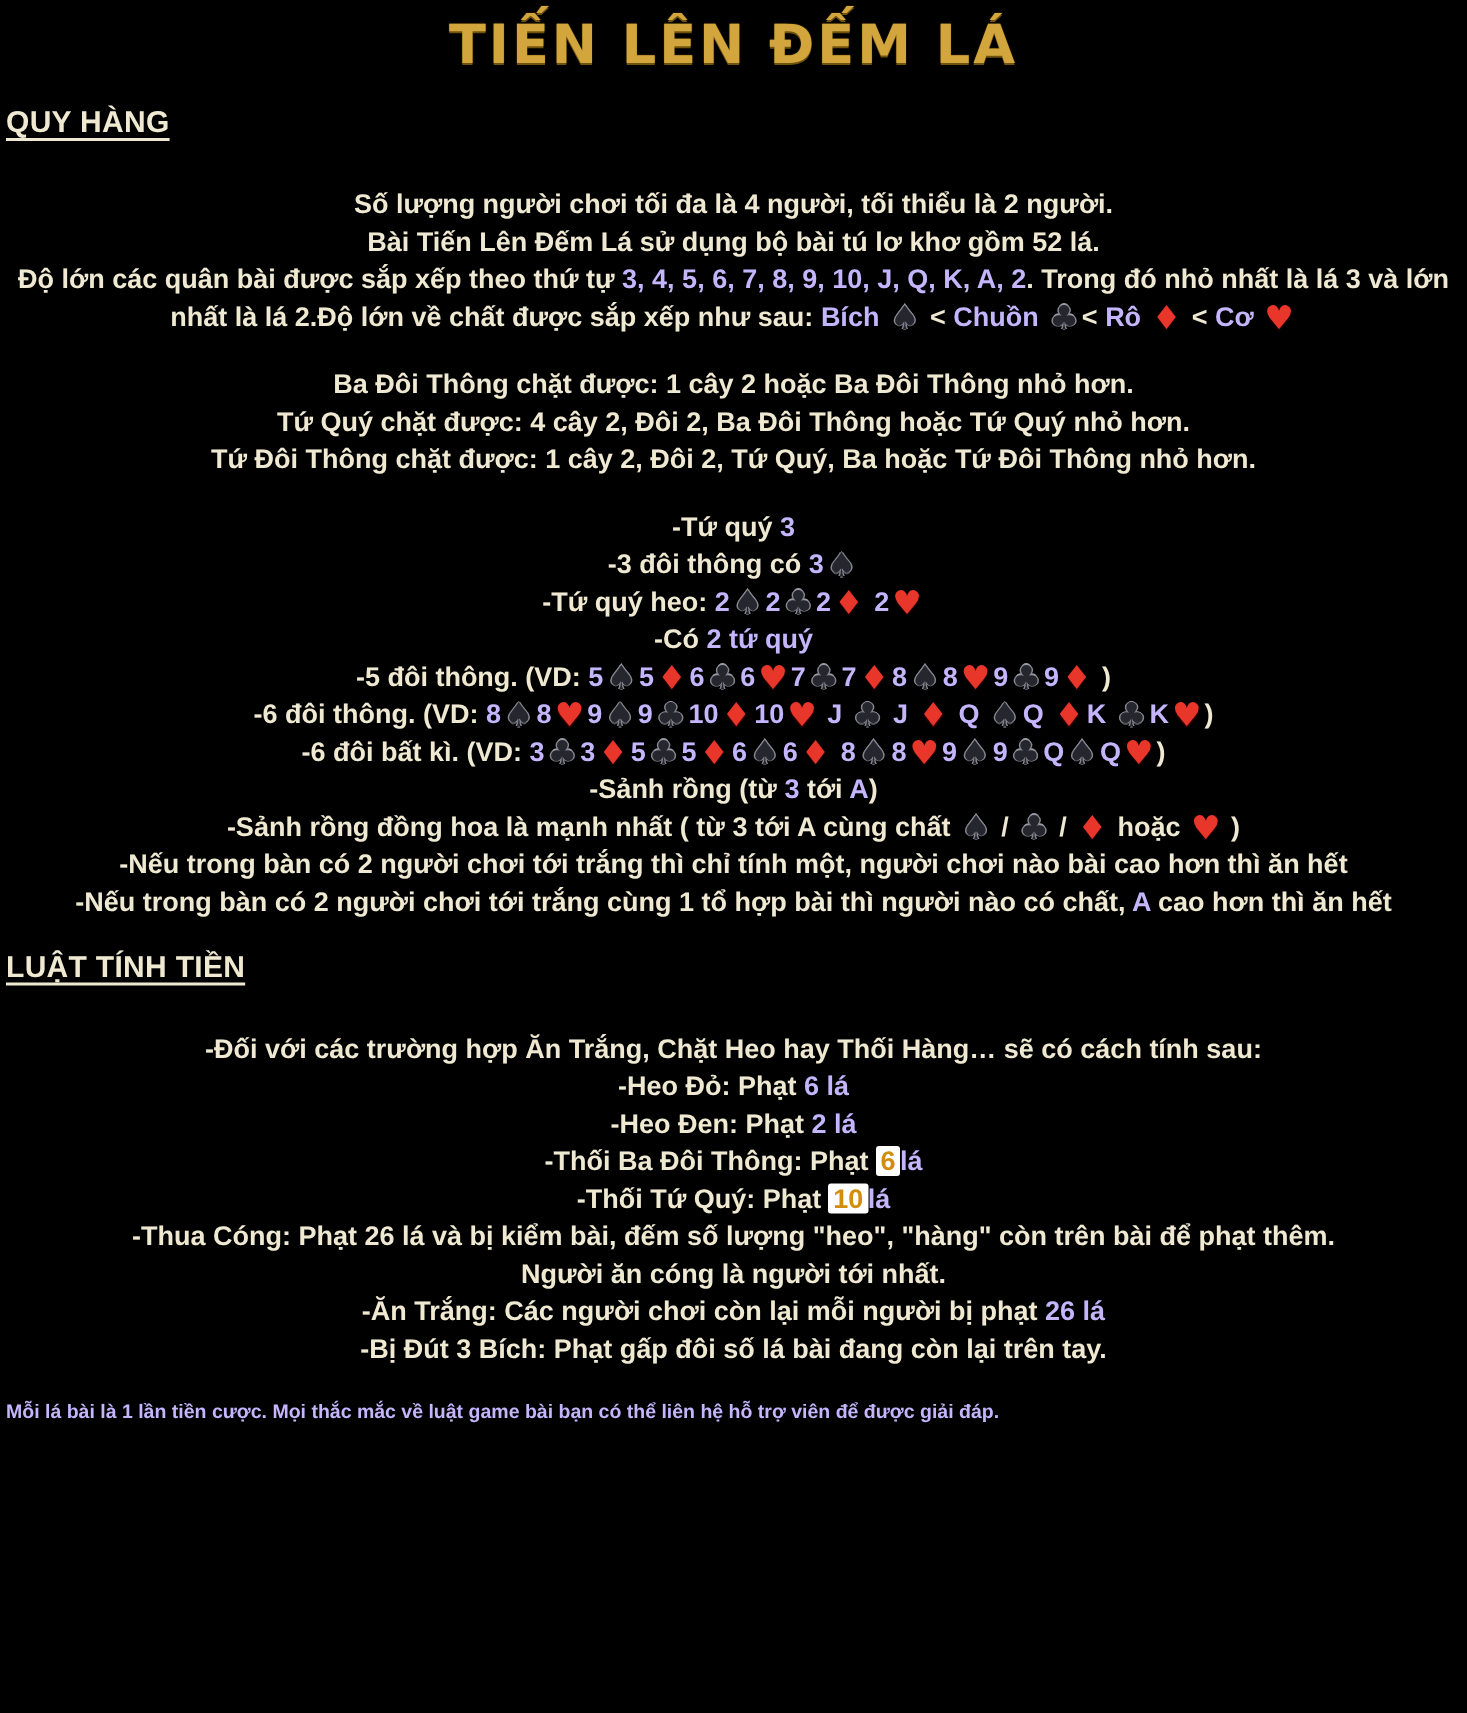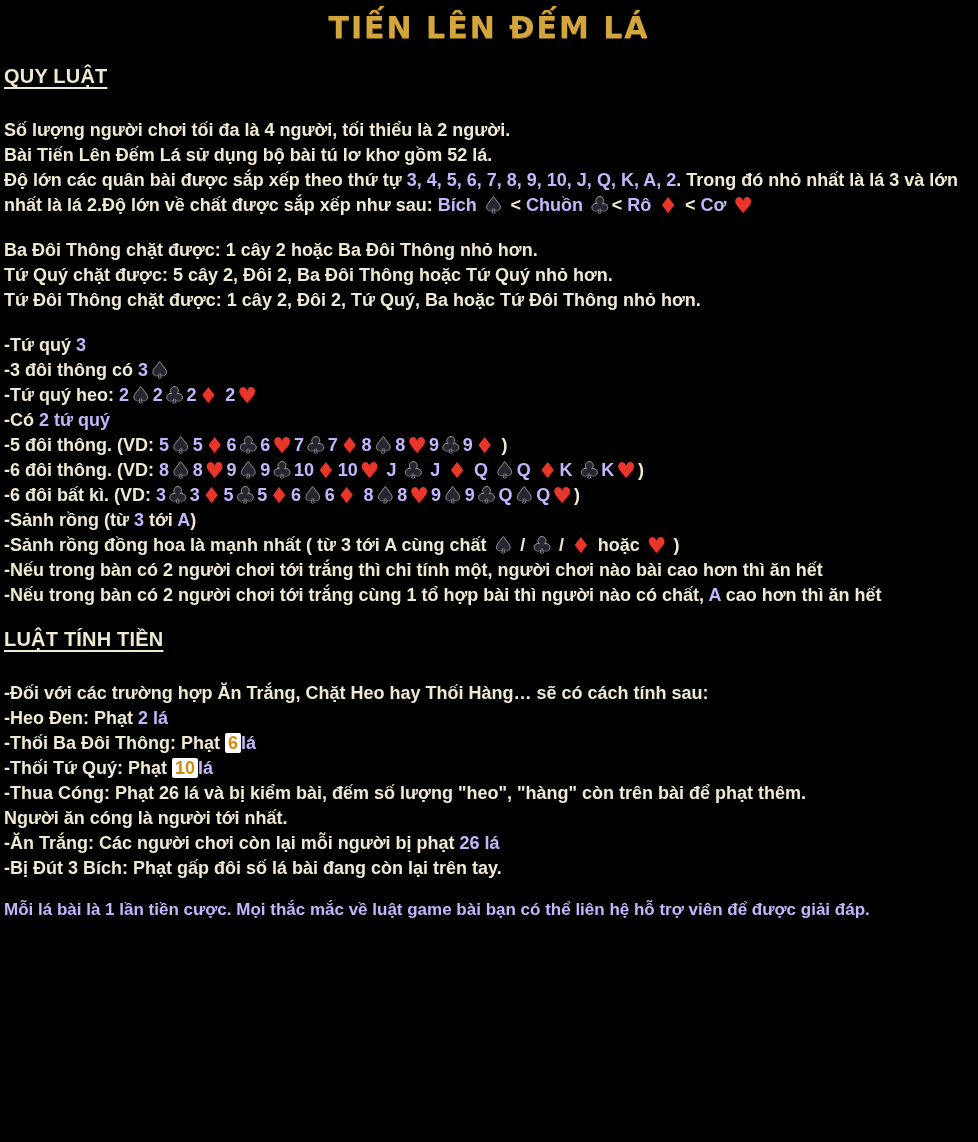--- a/index.html
+++ b/index.html
@@ -6,85 +6,86 @@
   body{
     width:978px;height:1142px;box-sizing:border-box;
     background:#000000;overflow:hidden;
     padding:8px 4px 6px 4px;
     font-family:"Liberation Sans","DejaVu Sans",sans-serif;
     font-weight:700;font-size:18px;
   }
   .title{
     margin:2px 0 0 0;text-align:center;
     font-family:"DejaVu Sans","Liberation Sans",sans-serif;
-    font-size:30px;letter-spacing:2px;font-weight:700;
+    font-size:36px;letter-spacing:2px;font-weight:700;
     color:#d2a63c;
     text-shadow:0 1px 0 #6e520e,0 2px 3px rgba(0,0,0,.85),0 0 1px #8f6c16;
   }
   .section{margin-top:20px;}
   .heading{
     font-size:20px;color:#f0e9d2;font-weight:700;margin:0 0 30px 0;
     text-decoration:underline;text-underline-offset:4px;text-decoration-thickness:2px;
     letter-spacing:.2px;
   }
-  .line{margin:0;line-height:25px;white-space:normal;color:#f0e9d2;}
+  .line{margin:0;line-height:25px;white-space:normal;color:#f0e9d2;text-align:center;}
   .seg{display:inline;}
   .seg.n{color:#f0e9d2;}
   .seg.y{color:#c4b5fd;}
   .seg.hl{background:#ffffff;color:#d28d0c;padding:0 3px;border-radius:2px;}
   .suit{
     font-family:"DejaVu Sans",sans-serif;
     font-size:22px;line-height:1;display:inline-block;
     vertical-align:-2px;margin:0 2px;
   }
   .suit.spade,.suit.club{
     color:#26262e;
     text-shadow:-1px 0 0 #84848e,1px 0 0 #84848e,0 -1px 0 #9a9aa4,0 1px 0 #50505a;
   }
   .suit.diamond,.suit.heart{
     color:#e8362b;
     text-shadow:0 1px 1px rgba(110,0,0,.65);
   }
   .footer-line{
-    margin:16px 0 0 0;line-height:25px;color:#ffc224;font-size:17px;
+    margin:16px 0 0 0;line-height:25px;color:#ffc224;font-size:13px;
   }
 </style>
 </head>
 <body>
 
 <h1 class="title">TIẾN LÊN ĐẾM LÁ</h1>
 
 <main class="content">
     <section class="section">
-      <h2 class="heading">QUY LUẬT</h2>
+      <h2 class="heading">QUY HÀNG</h2>
       <p class="line"><span class="seg n">Số lượng người chơi tối đa là 4 người, tối thiểu là 2 người.</span></p>
       <p class="line"><span class="seg n">Bài Tiến Lên Đếm Lá sử dụng bộ bài tú lơ khơ gồm 52 lá.</span></p>
       <p class="line"><span class="seg n">Độ lớn các quân bài được sắp xếp theo thứ tự </span><span class="seg y">3, 4, 5, 6, 7, 8, 9, 10, J, Q, K, A, 2</span><span class="seg n">. Trong đó nhỏ nhất là lá 3 và lớn nhất là lá 2.Độ lớn về chất được sắp xếp như sau: </span><span class="seg y">Bích </span><span class="suit spade">♠</span><span class="seg n"> &lt; </span><span class="seg y">Chuồn </span><span class="suit club">♣</span><span class="seg n">&lt; </span><span class="seg y">Rô </span><span class="suit diamond">♦</span><span class="seg n"> &lt; </span><span class="seg y">Cơ </span><span class="suit heart">♥</span></p>
     </section>
     <section class="section">
       <p class="line"><span class="seg n">Ba Đôi Thông chặt được: 1 cây 2 hoặc Ba Đôi Thông nhỏ hơn.</span></p>
-      <p class="line"><span class="seg n">Tứ Quý chặt được: 5 cây 2, Đôi 2, Ba Đôi Thông hoặc Tứ Quý nhỏ hơn.</span></p>
+      <p class="line"><span class="seg n">Tứ Quý chặt được: 4 cây 2, Đôi 2, Ba Đôi Thông hoặc Tứ Quý nhỏ hơn.</span></p>
       <p class="line"><span class="seg n">Tứ Đôi Thông chặt được: 1 cây 2, Đôi 2, Tứ Quý, Ba hoặc Tứ Đôi Thông nhỏ hơn.</span></p>
     </section>
     <section class="section">
       <p class="line"><span class="seg n">-Tứ quý </span><span class="seg y">3</span></p>
       <p class="line"><span class="seg n">-3 đôi thông có </span><span class="seg y">3</span><span class="suit spade">♠</span></p>
       <p class="line"><span class="seg n">-Tứ quý heo: </span><span class="seg y">2</span><span class="suit spade">♠</span><span class="seg y">2</span><span class="suit club">♣</span><span class="seg y">2</span><span class="suit diamond">♦</span><span class="seg y"> 2</span><span class="suit heart">♥</span></p>
       <p class="line"><span class="seg n">-Có </span><span class="seg y">2 tứ quý</span></p>
       <p class="line"><span class="seg n">-5 đôi thông. (VD: </span><span class="seg y">5</span><span class="suit spade">♠</span><span class="seg y">5</span><span class="suit diamond">♦</span><span class="seg y">6</span><span class="suit club">♣</span><span class="seg y">6</span><span class="suit heart">♥</span><span class="seg y">7</span><span class="suit club">♣</span><span class="seg y">7</span><span class="suit diamond">♦</span><span class="seg y">8</span><span class="suit spade">♠</span><span class="seg y">8</span><span class="suit heart">♥</span><span class="seg y">9</span><span class="suit club">♣</span><span class="seg y">9</span><span class="suit diamond">♦</span><span class="seg n"> )</span></p>
       <p class="line"><span class="seg n">-6 đôi thông. (VD: </span><span class="seg y">8</span><span class="suit spade">♠</span><span class="seg y">8</span><span class="suit heart">♥</span><span class="seg y">9</span><span class="suit spade">♠</span><span class="seg y">9</span><span class="suit club">♣</span><span class="seg y">10</span><span class="suit diamond">♦</span><span class="seg y">10</span><span class="suit heart">♥</span><span class="seg y"> J </span><span class="suit club">♣</span><span class="seg y"> J </span><span class="suit diamond">♦</span><span class="seg y"> Q </span><span class="suit spade">♠</span><span class="seg y">Q </span><span class="suit diamond">♦</span><span class="seg y">K </span><span class="suit club">♣</span><span class="seg y">K</span><span class="suit heart">♥</span><span class="seg n">)</span></p>
       <p class="line"><span class="seg n">-6 đôi bất kì. (VD: </span><span class="seg y">3</span><span class="suit club">♣</span><span class="seg y">3</span><span class="suit diamond">♦</span><span class="seg y">5</span><span class="suit club">♣</span><span class="seg y">5</span><span class="suit diamond">♦</span><span class="seg y">6</span><span class="suit spade">♠</span><span class="seg y">6</span><span class="suit diamond">♦</span><span class="seg y"> 8</span><span class="suit spade">♠</span><span class="seg y">8</span><span class="suit heart">♥</span><span class="seg y">9</span><span class="suit spade">♠</span><span class="seg y">9</span><span class="suit club">♣</span><span class="seg y">Q</span><span class="suit spade">♠</span><span class="seg y">Q</span><span class="suit heart">♥</span><span class="seg n">)</span></p>
       <p class="line"><span class="seg n">-Sảnh rồng (từ </span><span class="seg y">3</span><span class="seg n"> tới </span><span class="seg y">A</span><span class="seg n">)</span></p>
       <p class="line"><span class="seg n">-Sảnh rồng đồng hoa là mạnh nhất ( từ 3 tới A cùng chất </span><span class="suit spade">♠</span><span class="seg n"> / </span><span class="suit club">♣</span><span class="seg n"> / </span><span class="suit diamond">♦</span><span class="seg n"> hoặc </span><span class="suit heart">♥</span><span class="seg n"> )</span></p>
       <p class="line"><span class="seg n">-Nếu trong bàn có 2 người chơi tới trắng thì chỉ tính một, người chơi nào bài cao hơn thì ăn hết</span></p>
       <p class="line"><span class="seg n">-Nếu trong bàn có 2 người chơi tới trắng cùng 1 tổ hợp bài thì người nào có chất, </span><span class="seg y">A</span><span class="seg n"> cao hơn thì ăn hết</span></p>
     </section>
     <section class="section">
       <h2 class="heading">LUẬT TÍNH TIỀN</h2>
       <p class="line"><span class="seg n">-Đối với các trường hợp Ăn Trắng, Chặt Heo hay Thối Hàng… sẽ có cách tính sau:</span></p>
+      <p class="line"><span class="seg n">-Heo Đỏ: Phạt </span><span class="seg y">6 lá</span></p>
       <p class="line"><span class="seg n">-Heo Đen: Phạt </span><span class="seg y">2 lá</span></p>
       <p class="line"><span class="seg n">-Thối Ba Đôi Thông: Phạt </span><span class="seg hl"> 6</span><span class="seg y">lá</span></p>
       <p class="line"><span class="seg n">-Thối Tứ Quý: Phạt </span><span class="seg hl">10</span><span class="seg y">lá</span></p>
       <p class="line"><span class="seg n">-Thua Cóng: Phạt 26 lá và bị kiểm bài, đếm số lượng "heo", "hàng" còn trên bài để phạt thêm.</span></p>
       <p class="line"><span class="seg n">Người ăn cóng là người tới nhất.</span></p>
       <p class="line"><span class="seg n">-Ăn Trắng: Các người chơi còn lại mỗi người bị phạt </span><span class="seg y">26 lá</span></p>
       <p class="line"><span class="seg n">-Bị Đút 3 Bích: Phạt gấp đôi số lá bài đang còn lại trên tay.</span></p>
     </section>
   </main>
 

